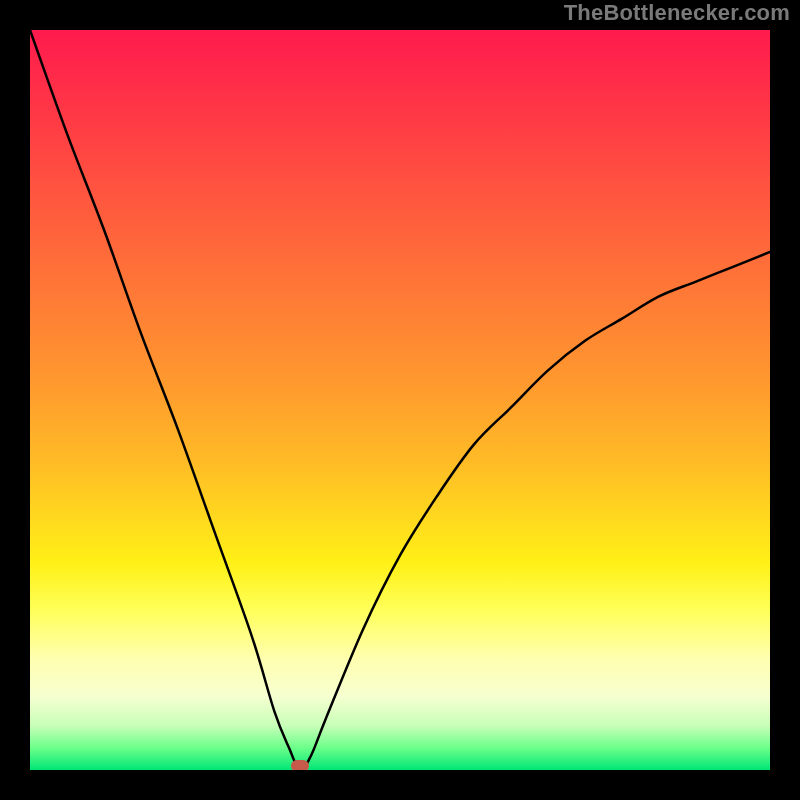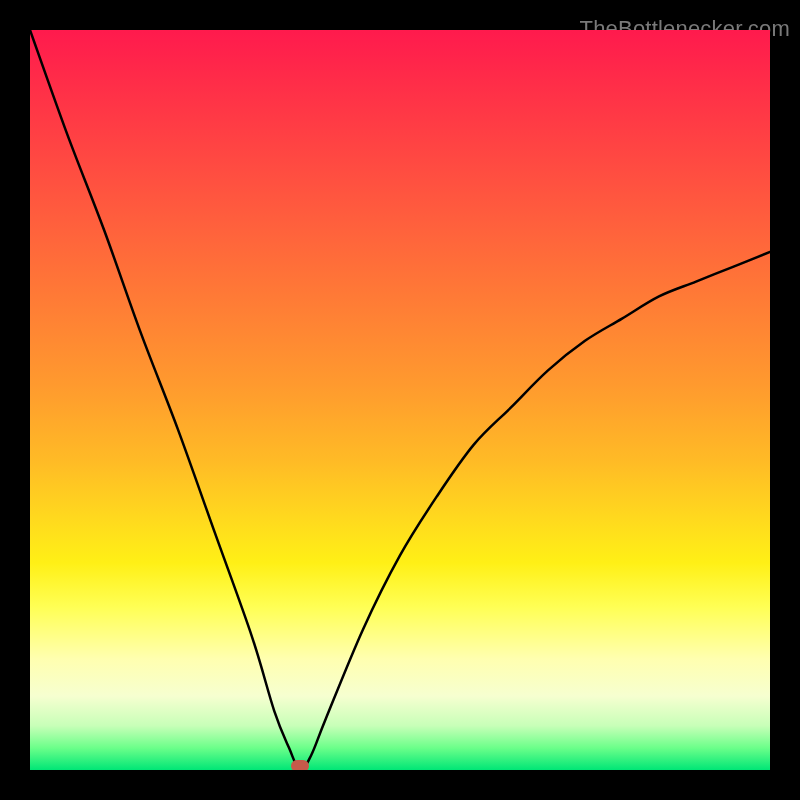--- a/index.html
+++ b/index.html
@@ -48,25 +48,25 @@
       );
   }
   .curve-svg {
     position: absolute;
     inset: 0;
     width: 100%;
     height: 100%;
   }
   .watermark {
     position: absolute;
-    top: 16px;
+    top: 0;
     right: 10px;
     color: #7a7a7a;
     font-size: 22px;
-    font-weight: 400;
+    font-weight: 700;
     letter-spacing: 0.2px;
     user-select: none;
   }
   .marker {
     position: absolute;
     width: 18px;
     height: 12px;
     border-radius: 6px;
     background: #c65a4a;
     transform: translate(-50%, -50%);

